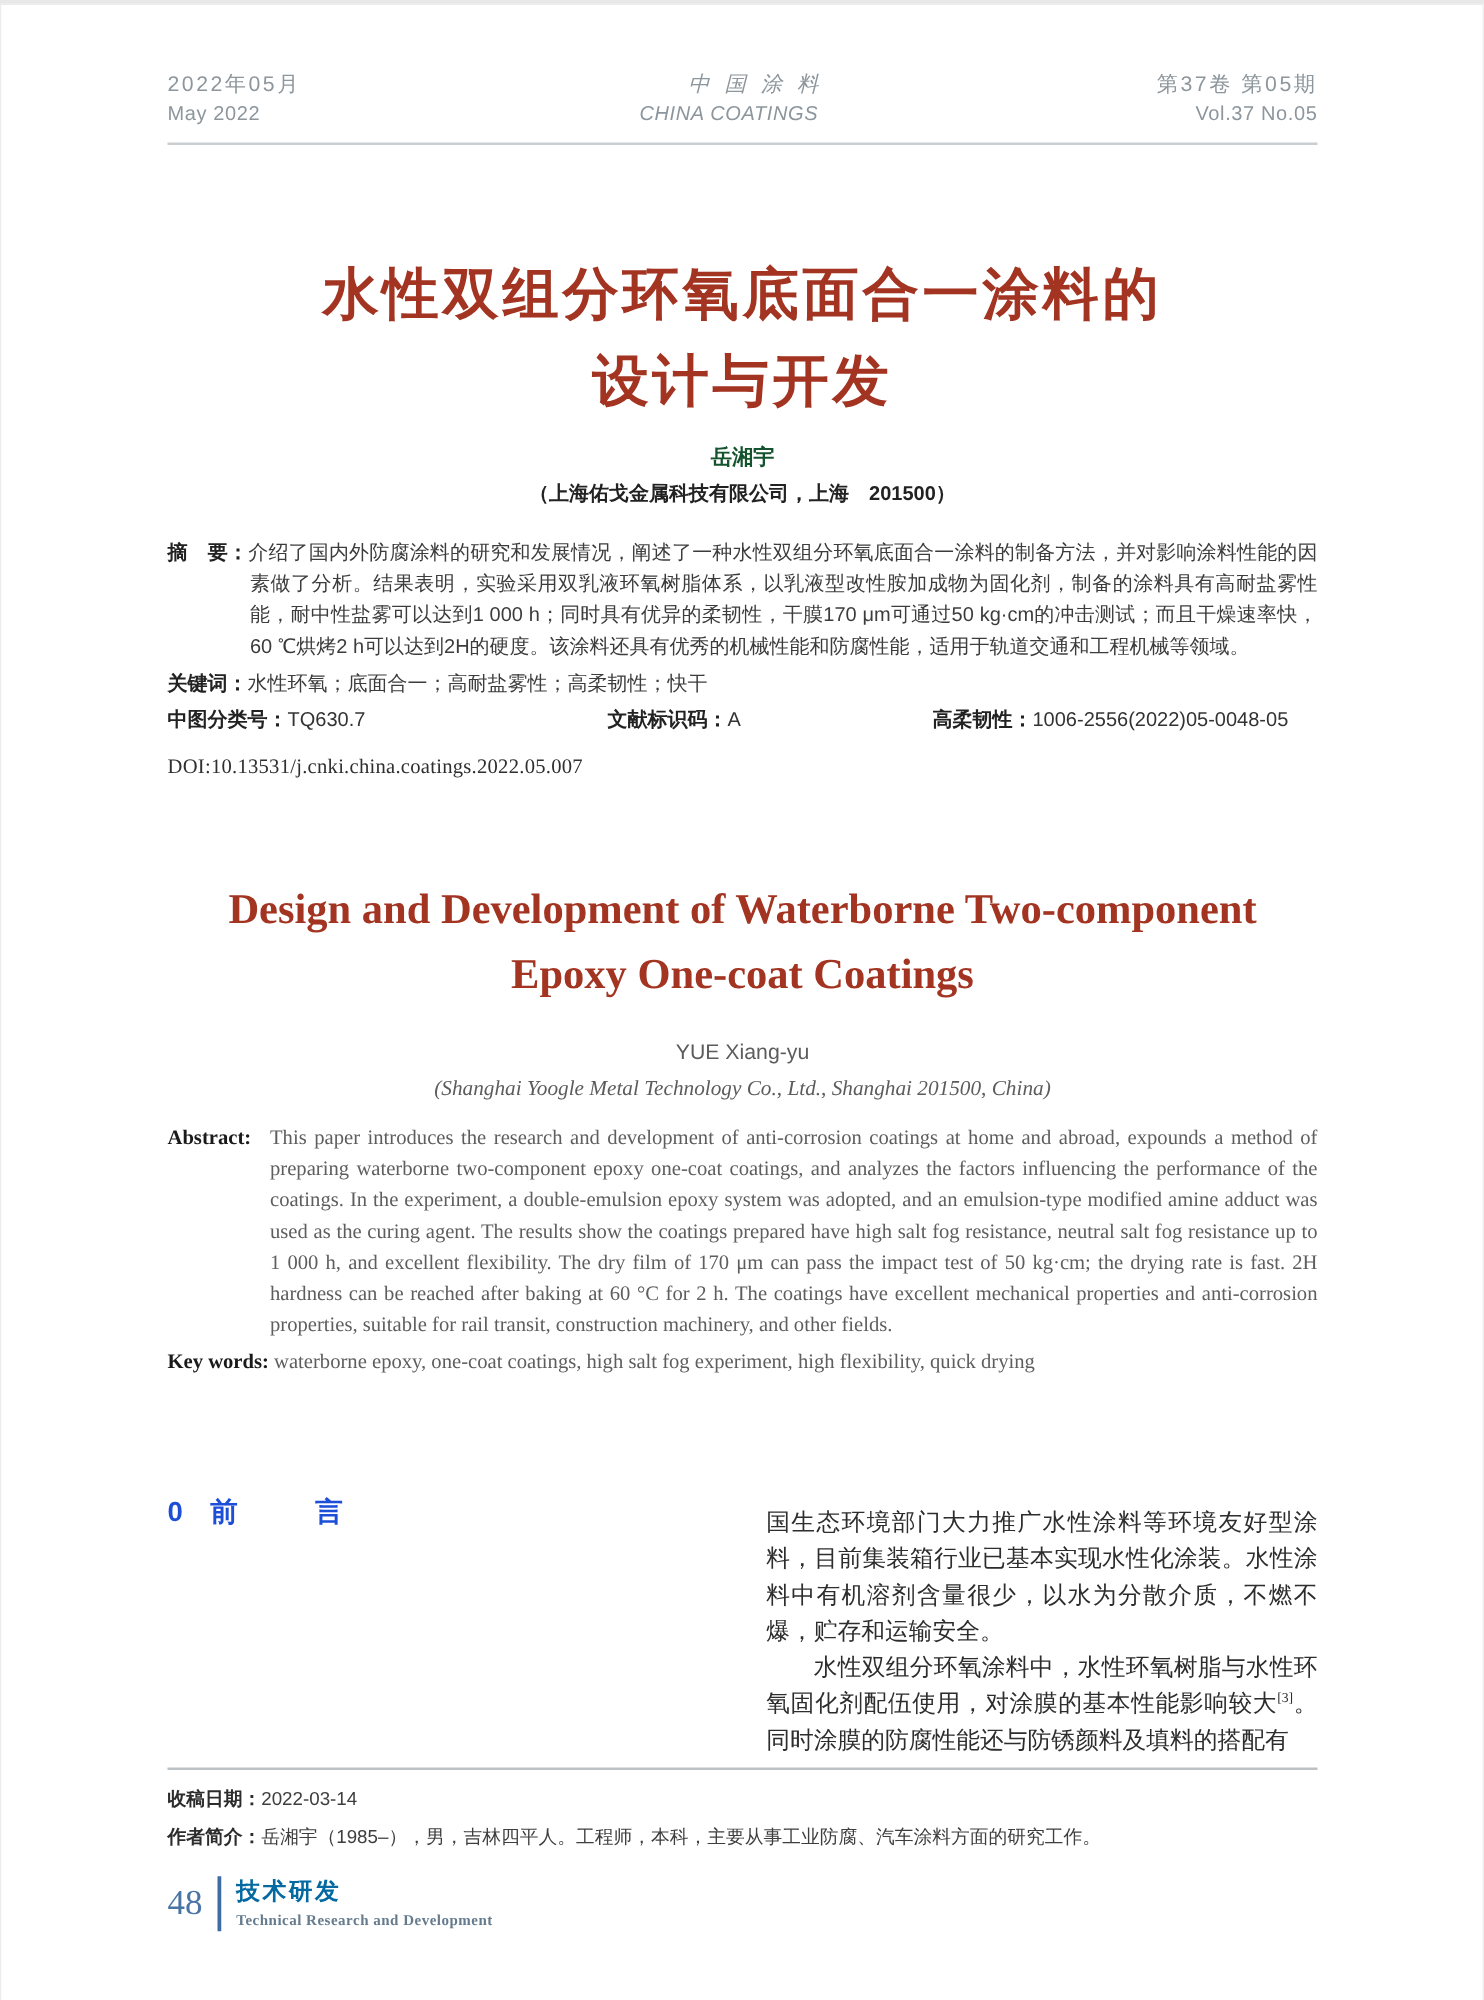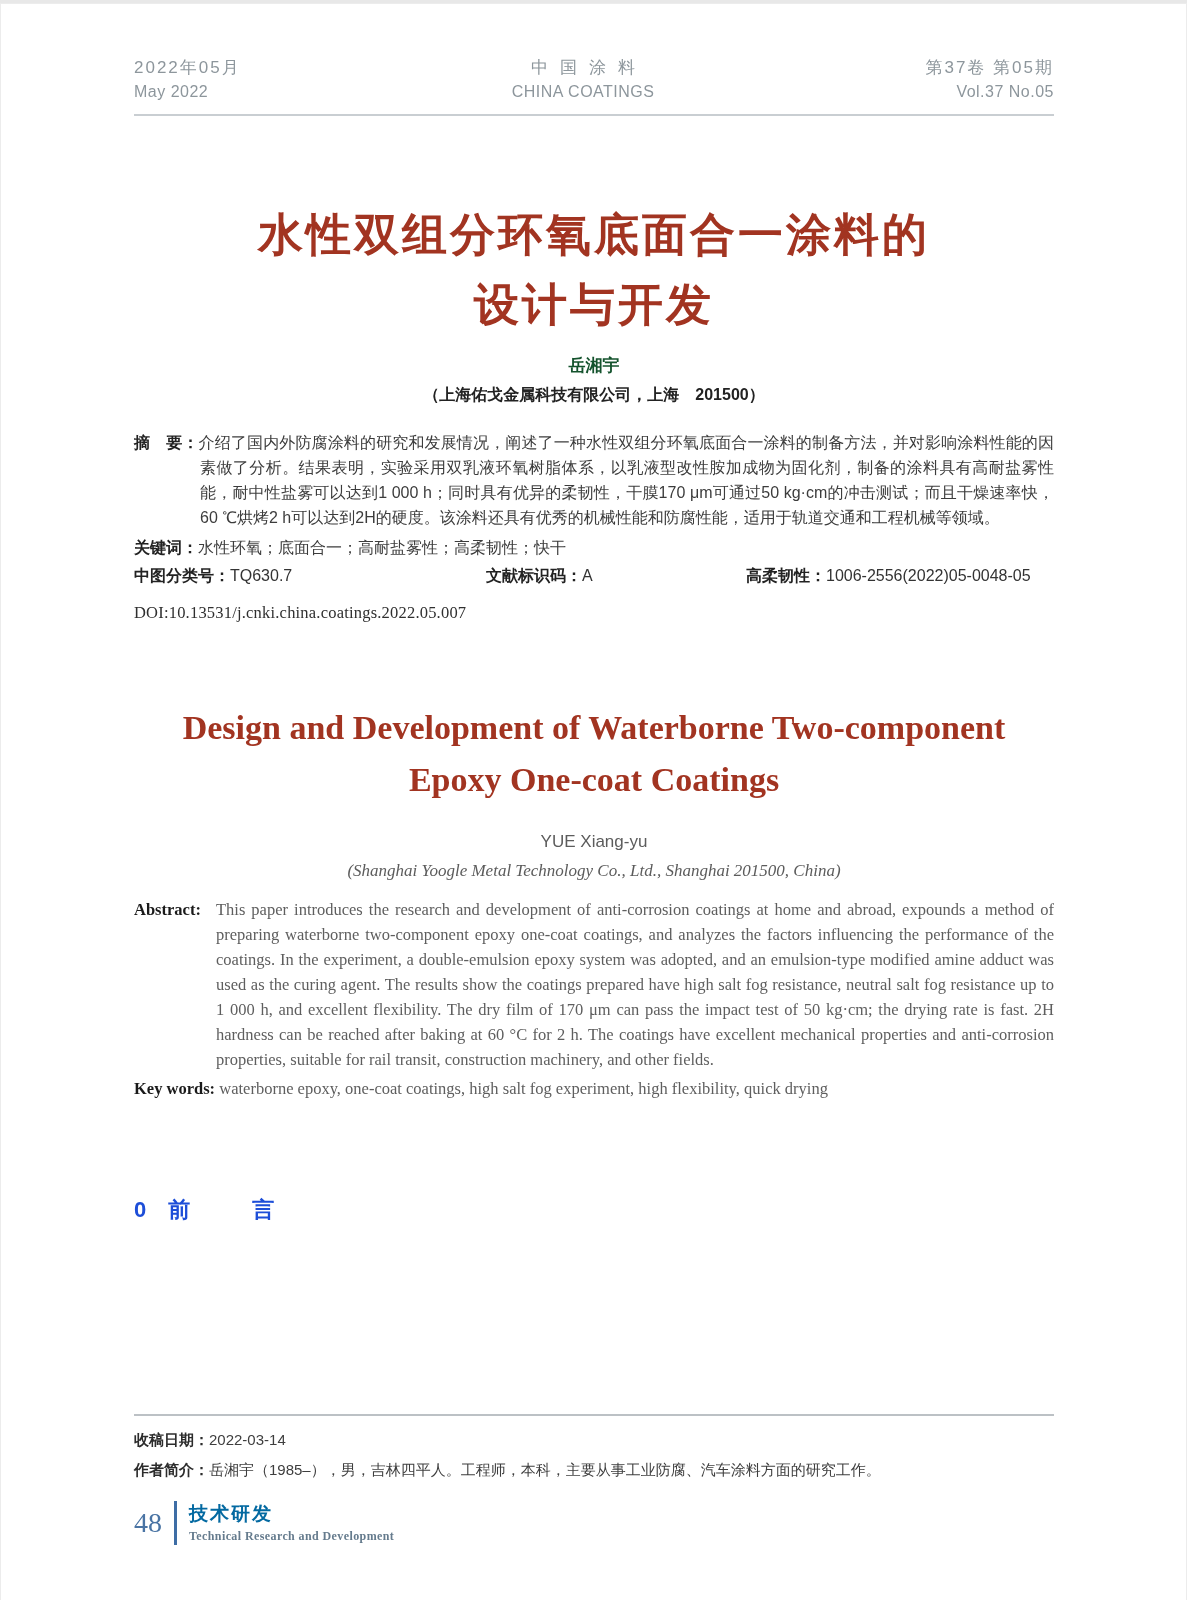--- a/index.html
+++ b/index.html
@@ -18,21 +18,21 @@
 
   
   .jheader {
     top:52px;
     display:flex; justify-content:space-between; align-items:flex-end;
     color:#8d969c;
     padding-bottom:10px;
     border-bottom:2px solid #c9ced2;
   }
   .jheader .col { line-height:24px; font-size:17px; }
-  .jheader .col.center { text-align:center; }
+  .jheader .col.center { text-align:right;font-style:italic; }
   .jheader .col.right { text-align:right; }
   .jh-cn { letter-spacing:2px; }
   .jh-cn.spread { letter-spacing:12px; margin-right:-12px; }
   .jh-en { font-size:16px; letter-spacing:0.5px; }
 
   
   .title-cn {
     top:196px; text-align:center;
     color:#a23421;
     font-size:45px; font-weight:900; letter-spacing:3px;
@@ -185,20 +185,24 @@
   <p class="abs hang abstract-en"><span class="lbl">Abstract:</span><span>This paper introduces the research and development of anti-corrosion coatings at home and abroad, expounds a method of preparing waterborne two-component epoxy one-coat coatings, and analyzes the factors influencing the performance of the coatings. In the experiment, a double-emulsion epoxy system was adopted, and an emulsion-type modified amine adduct was used as the curing agent. The results show the coatings prepared have high salt fog resistance, neutral salt fog resistance up to 1 000 h, and excellent flexibility. The dry film of 170 μm can pass the impact test of 50 kg·cm; the drying rate is fast. 2H hardness can be reached after baking at 60 °C for 2 h. The coatings have excellent mechanical properties and anti-corrosion properties, suitable for rail transit, construction machinery, and other fields.</span></p>
 
   <p class="abs hang keywords-en"><span class="lbl">Key words:</span> <span>waterborne epoxy, one-coat coatings, high salt fog experiment, high flexibility, quick drying</span></p>
 
   <div class="abs col-left">
     <div class="sec-head">
       <span class="num">0</span><span class="ttl">前　言</span>
     </div>
   </div>
 
+  <div class="abs col-right">
+    <p class="bodytext"><span>国生态环境部门大力推广水性涂料等环境友好型涂料，目前集装箱行业已基本实现水性化涂装。水性涂料中有机溶剂含量很少，以水为分散介质，不燃不爆，贮存和运输安全。</span></p>
+    <p class="bodytext indent"><span>水性双组分环氧涂料中，水性环氧树脂与水性环氧固化剂配伍使用，对涂膜的基本性能影响较大</span><sup>[3]</sup><span>。同时涂膜的防腐性能还与防锈颜料及填料的搭配有</span></p>
+  </div>
 
   <div class="abs footnote">
     <div class="row"><span class="lbl">收稿日期：</span><span>2022-03-14</span></div>
     <div class="row"><span class="lbl">作者简介：</span><span>岳湘宇（1985–），男，吉林四平人。工程师，本科，主要从事工业防腐、汽车涂料方面的研究工作。</span></div>
   </div>
 
   <div class="abs pagefoot">
     <div class="pno">48</div>
     <div class="vbar"></div>
     <div>

